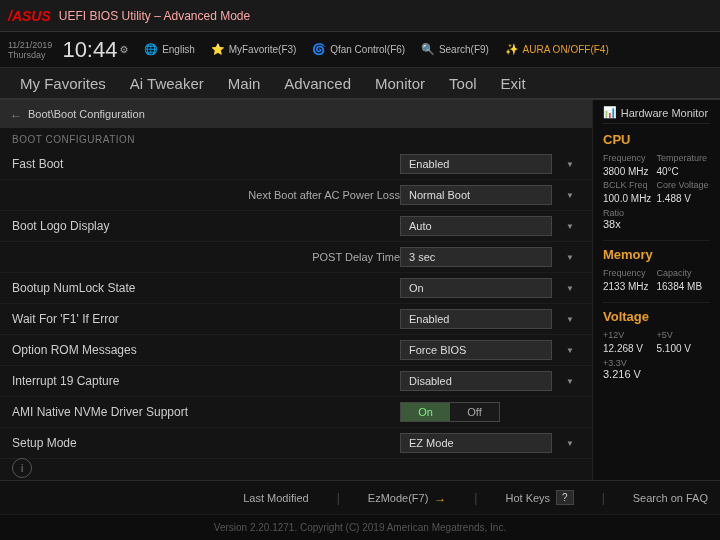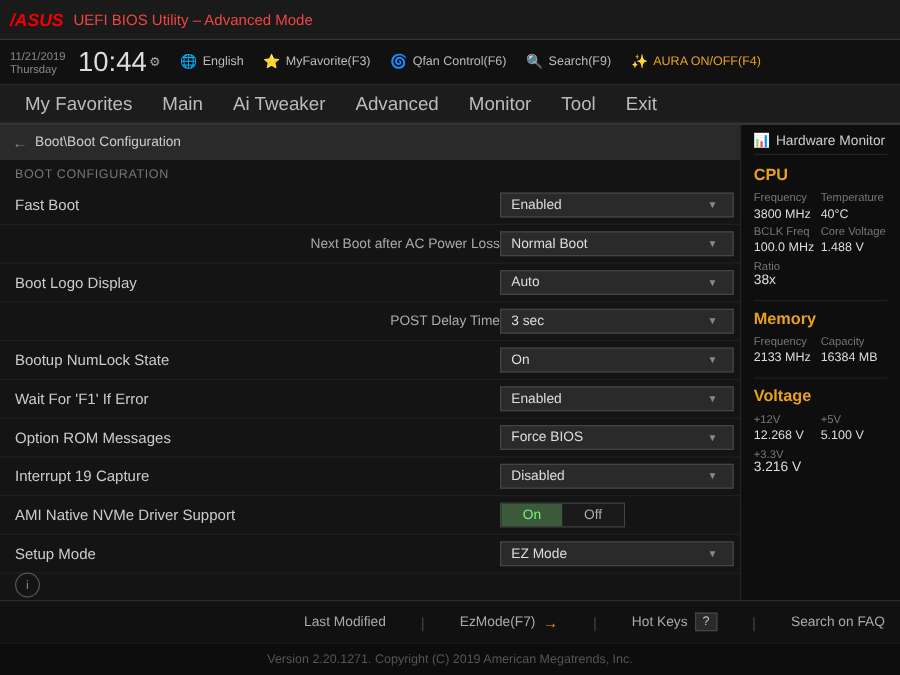--- a/index.html
+++ b/index.html
@@ -23,21 +23,21 @@
       border-bottom: 1px solid #333;
     }
     .asus-logo {
       color: #e00;
       font-weight: 900;
       font-size: 14px;
       margin-right: 8px;
       font-style: italic;
     }
     .bios-title {
-      color: #ef4444;
+      color: #fca5a5;
       font-size: 12px;
     }
 
     
     .info-bar {
       background: #111;
       display: flex;
       align-items: center;
       padding: 2px 8px;
       height: 36px;
@@ -162,21 +162,21 @@
       display: flex;
       align-items: center;
     }
 
     
     .dropdown {
       background: #2a2a2a;
       border: 1px solid #444;
       color: #ddd;
       padding: 3px 24px 3px 8px;
-      width: 187px;
+      width: 152px;
       font-size: 11px;
       appearance: none;
       -webkit-appearance: none;
       cursor: pointer;
       position: relative;
     }
     .dropdown-wrapper {
       position: relative;
       width: 180px;
     }
@@ -368,22 +368,22 @@
     <span>Search(F9)</span>
   </div>
   <div class="info-item aura-item">
     <span class="info-icon">✨</span>
     <span>AURA ON/OFF(F4)</span>
   </div>
 </div>
 
 <div class="nav-bar">
   <div class="nav-item">My Favorites</div>
+  <div class="nav-item">Ai Tweaker</div>
   <div class="nav-item">Main</div>
-  <div class="nav-item">Ai Tweaker</div>
   <div class="nav-item">Advanced</div>
   <div class="nav-item">Monitor</div>
   <div class="nav-item">Tool</div>
   <div class="nav-item">Exit</div>
 </div>
 
 <div class="main-content">
 
   <div class="settings-panel">
 

